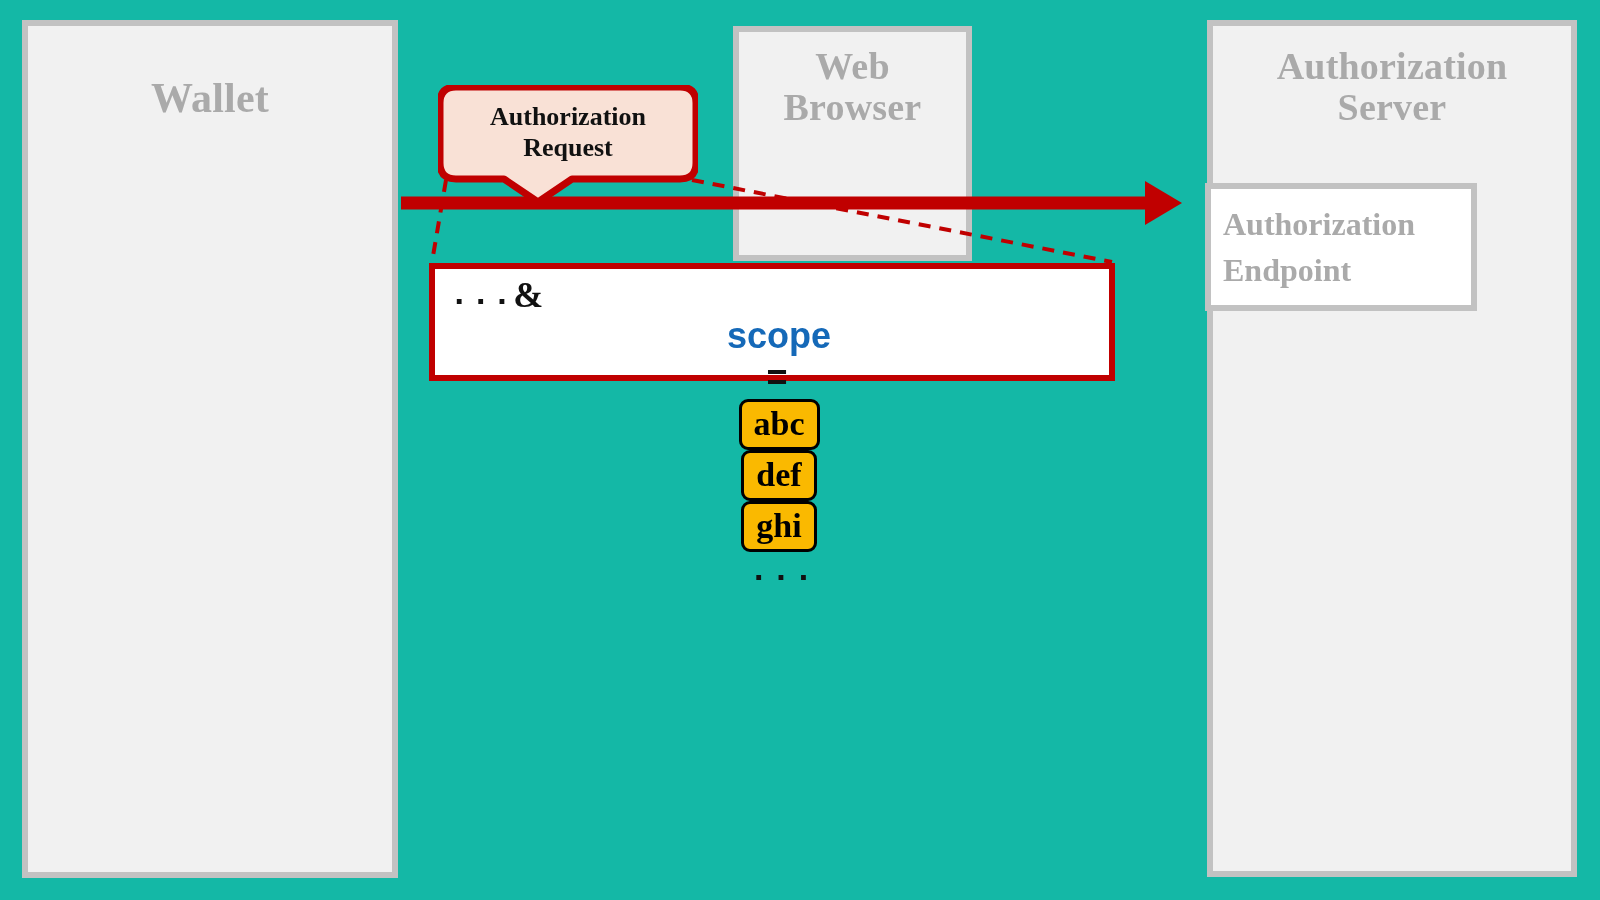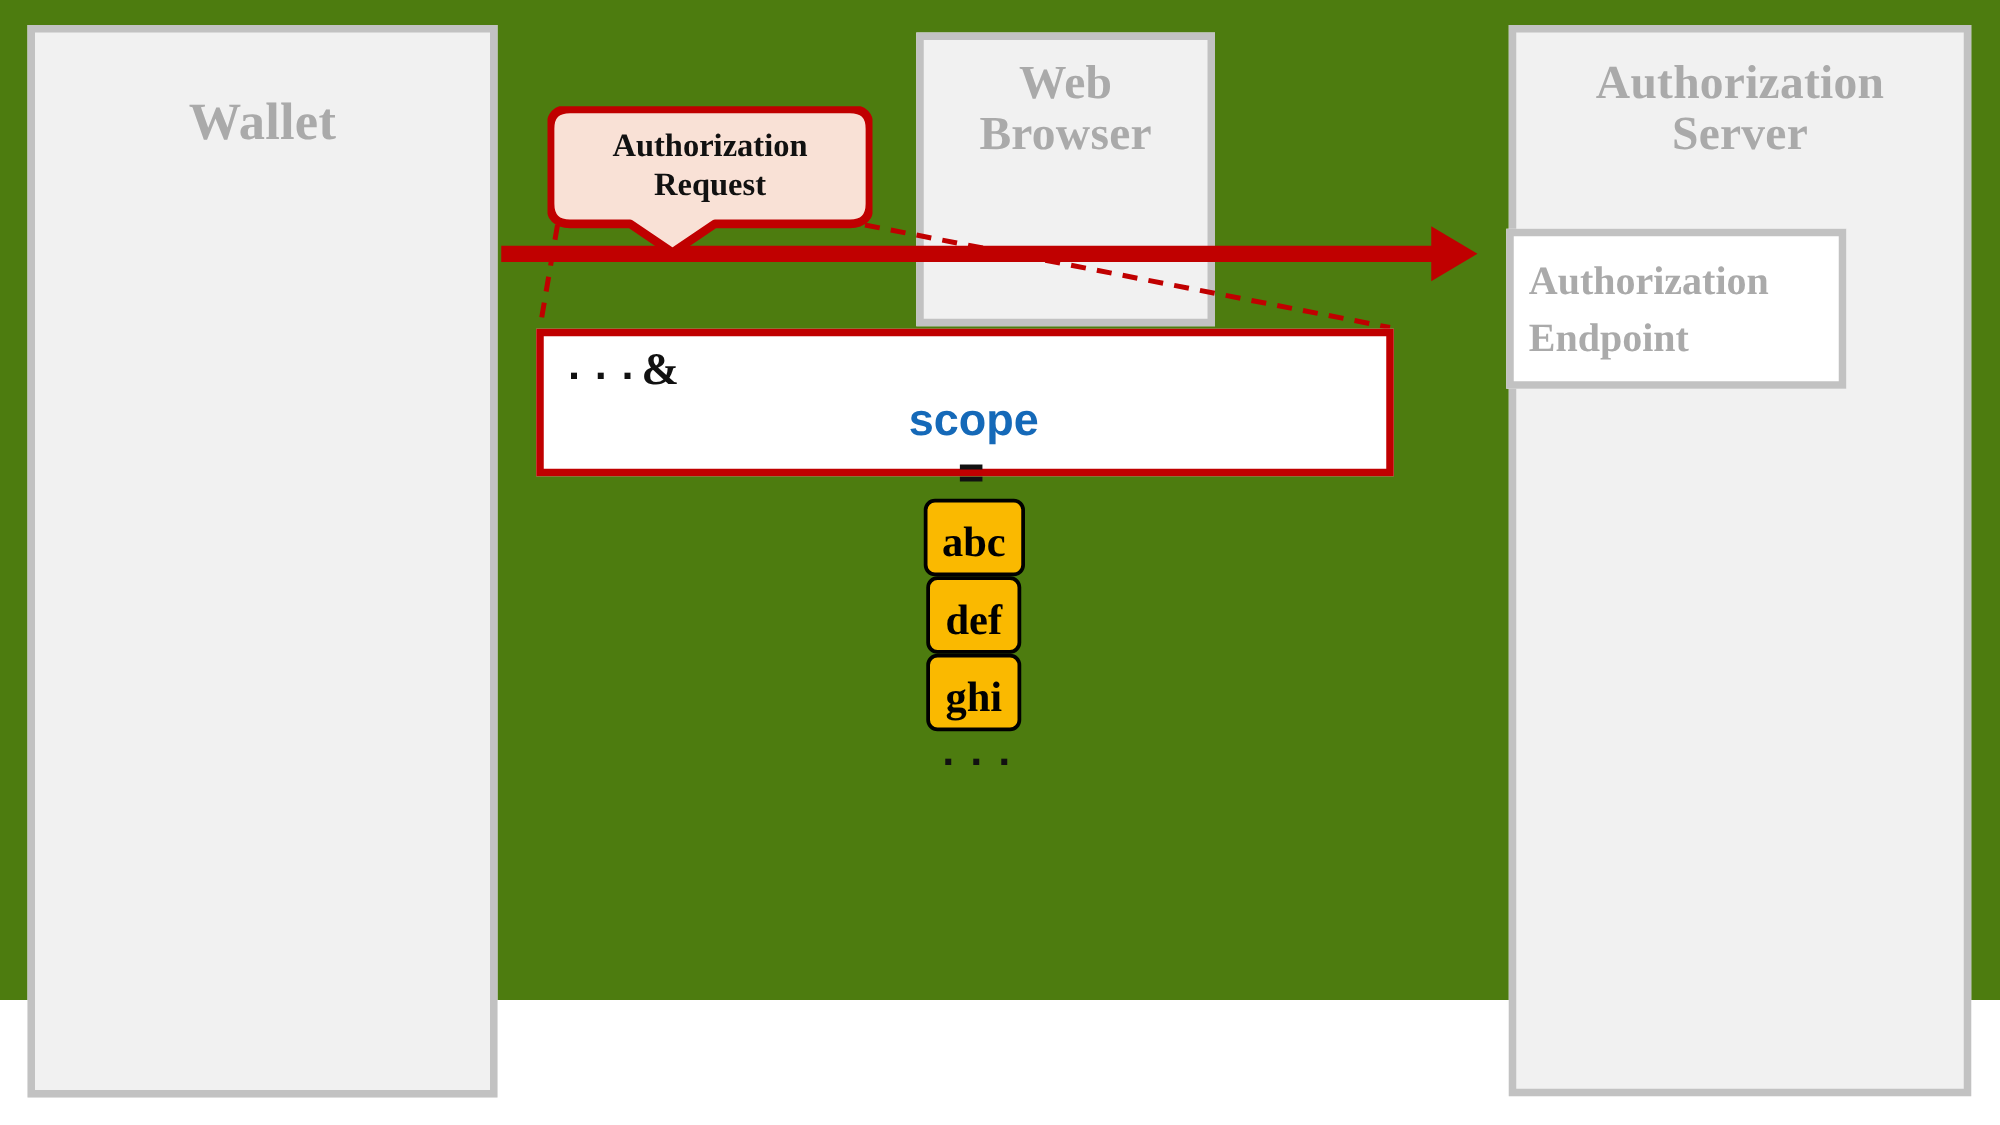--- a/index.html
+++ b/index.html
@@ -9,22 +9,22 @@
   }
   body {
     width: 1600px;
     height: 900px;
     font-family: "Liberation Serif", serif;
     overflow: hidden;
   }
   #stage {
     position: relative;
     width: 1600px;
-    height: 800px;
-    background: #4d7c0f;
+    height: 900px;
+    background: #14b8a6;
   }
 
   
   .lane {
     position: absolute;
     background: #f1f1f1;
     border: 6px solid #c2c2c2;
     box-sizing: border-box;
     display: flex;
     justify-content: center;
@@ -149,21 +149,21 @@
     font-weight: bold;
     font-size: 36px;
     color: #111111;
     margin-right: 4px;
   }
   .chip {
     display: inline-block;
     background: #fab900;
     border: 3px solid #000000;
     border-radius: 9px;
-    padding: 14px 12px 4px 12px;
+    padding: 3px 12px 4px 12px;
     font-family: "Liberation Serif", serif;
     font-weight: bold;
     font-size: 34px;
     line-height: 1.12;
     color: #000000;
   }
   .ellipsis-tail {
     font-family: "Liberation Mono", monospace;
     font-weight: bold;
     font-size: 34px;

